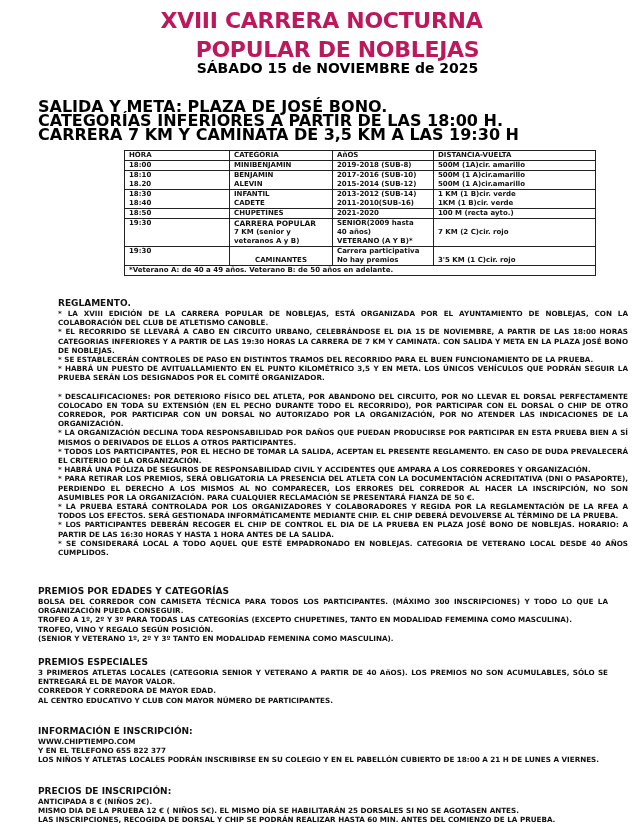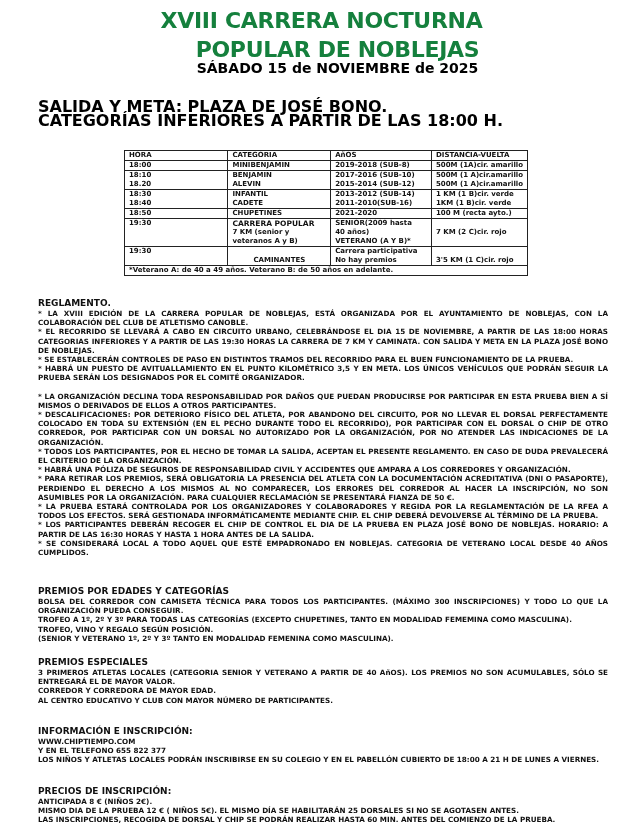--- a/index.html
+++ b/index.html
@@ -1,54 +1,55 @@
 <!DOCTYPE html>
 <html><head>
 <meta charset="utf-8">
 <style>
   html, body { margin: 0; padding: 0; background: #ffffff; }
   body { width: 643px; height: 838px; overflow: hidden; position: relative; color: #111; font-family: "DejaVu Sans", sans-serif; }
-  .title1, .title2 { position: absolute; left: 0; width: 643px; text-align: center; font-family: "DejaVu Sans", sans-serif; font-weight: bold; font-size: 22px; letter-spacing: -0.3px; color: #15803d; }
+  .title1, .title2 { position: absolute; left: 0; width: 643px; text-align: center; font-family: "DejaVu Sans", sans-serif; font-weight: bold; font-size: 22px; letter-spacing: -0.3px; color: #be185d; }
   .title1 { top: 8px; }
   .title2 { top: 37px; padding-left: 16px; }
   .subtitle { position: absolute; left: 16px; width: 643px; top: 60px; text-align: center; font-weight: bold; font-size: 14px; color: #000; }
   .info { position: absolute; left: 38px; top: 100px; font-weight: bold; font-size: 16px; line-height: 14px; color: #000; }
   .info div { white-space: nowrap; }
 
-  table.sched { position: absolute; left: 124px; top: 150px; width: 404px; border-collapse: collapse; font-size: 7px; font-weight: bold; line-height: 9px; color: #111; }
+  table.sched { position: absolute; left: 124px; top: 150px; width: 472px; border-collapse: collapse; font-size: 7px; font-weight: bold; line-height: 9px; color: #111; }
   table.sched td { border: 1px solid #222; padding: 0 4px; vertical-align: top; }
   table.sched td.c-hora { width: 96px; }
   table.sched td.c-cat { width: 94px; }
   table.sched td.c-anos { width: 92px; }
   table.sched td.mid { vertical-align: middle; }
   table.sched td.bottom { vertical-align: bottom; }
   table.sched td.center { text-align: center; }
   table.sched .stack div { white-space: nowrap; }
   .big { font-size: 7.5px; }
 
   .body { position: absolute; left: 38px; width: 570px; font-size: 7.2px; font-weight: bold; line-height: 9.2px; color: #111; text-align: justify; }
   .body p { margin: 0; }
   .h { font-size: 9px; font-weight: bold; line-height: 11px; margin: 0; color: #111; }
-  #reg { top: 298px; }
+  #reg { top: 298px; margin-left: 20px; }
   #premios { top: 586px; }
   #especiales { top: 657px; }
   #info2 { top: 726px; }
   #precios { top: 786px; }
   .gap { height: 9px; }
 </style>
 </head>
 <body>
 
 <div class="title1">XVIII CARRERA NOCTURNA</div>
 <div class="title2">POPULAR DE NOBLEJAS</div>
 <div class="subtitle">SÁBADO 15 de NOVIEMBRE de 2025</div>
 
 <div class="info">
   <div>SALIDA Y META: PLAZA DE JOSÉ BONO.</div>
   <div>CATEGORÍAS INFERIORES A PARTIR DE LAS 18:00 H.</div>
+  <div>CARRERA 7 KM Y CAMINATA DE 3,5 KM A LAS 19:30 H</div>
 </div>
 
 <table class="sched">
   <tbody>
       <tr>
     <td class="c-hora">HORA</td>
     <td class="c-cat">CATEGORIA</td>
     <td class="c-anos">AñOS</td>
     <td>DISTANCIA-VUELTA</td>
   </tr>
@@ -155,22 +156,22 @@
 </tbody>
   </table>
 
 <div class="body" id="reg">
   <p class="h">REGLAMENTO.</p>
   <p>* LA XVIII EDICIÓN DE LA CARRERA POPULAR DE NOBLEJAS, ESTÁ ORGANIZADA POR EL AYUNTAMIENTO DE NOBLEJAS, CON LA COLABORACIÓN DEL CLUB DE ATLETISMO CANOBLE.</p>
   <p>* EL RECORRIDO SE LLEVARÁ A CABO EN CIRCUITO URBANO, CELEBRÁNDOSE EL DIA 15 DE NOVIEMBRE, A PARTIR DE LAS 18:00 HORAS CATEGORIAS INFERIORES Y A PARTIR DE LAS 19:30 HORAS LA CARRERA DE 7 KM Y CAMINATA. CON SALIDA Y META EN LA PLAZA JOSÉ BONO DE NOBLEJAS.</p>
   <p>* SE ESTABLECERÁN CONTROLES DE PASO EN DISTINTOS TRAMOS DEL RECORRIDO PARA EL BUEN FUNCIONAMIENTO DE LA PRUEBA.</p>
   <p>* HABRÁ UN PUESTO DE AVITUALLAMIENTO EN EL PUNTO KILOMÉTRICO 3,5 Y EN META. LOS ÚNICOS VEHÍCULOS QUE PODRÁN SEGUIR LA PRUEBA SERÁN LOS DESIGNADOS POR EL COMITÉ ORGANIZADOR.</p>
   <div class="gap"></div>
+  <p>* DESCALIFICACIONES: POR DETERIORO FÍSICO DEL ATLETA, POR ABANDONO DEL CIRCUITO, POR NO LLEVAR EL DORSAL PERFECTAMENTE COLOCADO EN TODA SU EXTENSIÓN (EN EL PECHO DURANTE TODO EL RECORRIDO), POR PARTICIPAR CON EL DORSAL O CHIP DE OTRO CORREDOR, POR PARTICIPAR CON UN DORSAL NO AUTORIZADO POR LA ORGANIZACIÓN, POR NO ATENDER LAS INDICACIONES DE LA ORGANIZACIÓN.</p>
   <p>* LA ORGANIZACIÓN DECLINA TODA RESPONSABILIDAD POR DAÑOS QUE PUEDAN PRODUCIRSE POR PARTICIPAR EN ESTA PRUEBA BIEN A SÍ MISMOS O DERIVADOS DE ELLOS A OTROS PARTICIPANTES.</p>
-  <p>* DESCALIFICACIONES: POR DETERIORO FÍSICO DEL ATLETA, POR ABANDONO DEL CIRCUITO, POR NO LLEVAR EL DORSAL PERFECTAMENTE COLOCADO EN TODA SU EXTENSIÓN (EN EL PECHO DURANTE TODO EL RECORRIDO), POR PARTICIPAR CON EL DORSAL O CHIP DE OTRO CORREDOR, POR PARTICIPAR CON UN DORSAL NO AUTORIZADO POR LA ORGANIZACIÓN, POR NO ATENDER LAS INDICACIONES DE LA ORGANIZACIÓN.</p>
   <p>* TODOS LOS PARTICIPANTES, POR EL HECHO DE TOMAR LA SALIDA, ACEPTAN EL PRESENTE REGLAMENTO. EN CASO DE DUDA PREVALECERÁ EL CRITERIO DE LA ORGANIZACIÓN.</p>
   <p>* HABRÁ UNA PÓLIZA DE SEGUROS DE RESPONSABILIDAD CIVIL Y ACCIDENTES QUE AMPARA A LOS CORREDORES Y ORGANIZACIÓN.</p>
   <p>* PARA RETIRAR LOS PREMIOS, SERÁ OBLIGATORIA LA PRESENCIA DEL ATLETA CON LA DOCUMENTACIÓN ACREDITATIVA (DNI O PASAPORTE), PERDIENDO EL DERECHO A LOS MISMOS AL NO COMPARECER, LOS ERRORES DEL CORREDOR AL HACER LA INSCRIPCIÓN, NO SON ASUMIBLES POR LA ORGANIZACIÓN. PARA CUALQUIER RECLAMACIÓN SE PRESENTARÁ FIANZA DE 50 €.</p>
   <p>* LA PRUEBA ESTARÁ CONTROLADA POR LOS ORGANIZADORES Y COLABORADORES Y REGIDA POR LA REGLAMENTACIÓN DE LA RFEA A TODOS LOS EFECTOS. SERÁ GESTIONADA INFORMÁTICAMENTE MEDIANTE CHIP. EL CHIP DEBERÁ DEVOLVERSE AL TÉRMINO DE LA PRUEBA.</p>
   <p>* LOS PARTICIPANTES DEBERÁN RECOGER EL CHIP DE CONTROL EL DIA DE LA PRUEBA EN PLAZA JOSÉ BONO DE NOBLEJAS. HORARIO: A PARTIR DE LAS 16:30 HORAS Y HASTA 1 HORA ANTES DE LA SALIDA.</p>
   <p>* SE CONSIDERARÁ LOCAL A TODO AQUEL QUE ESTÉ EMPADRONADO EN NOBLEJAS. CATEGORIA DE VETERANO LOCAL DESDE 40 AÑOS CUMPLIDOS.</p>
 </div>
 
 <div class="body" id="premios">
   <p class="h">PREMIOS POR EDADES Y CATEGORÍAS</p>

